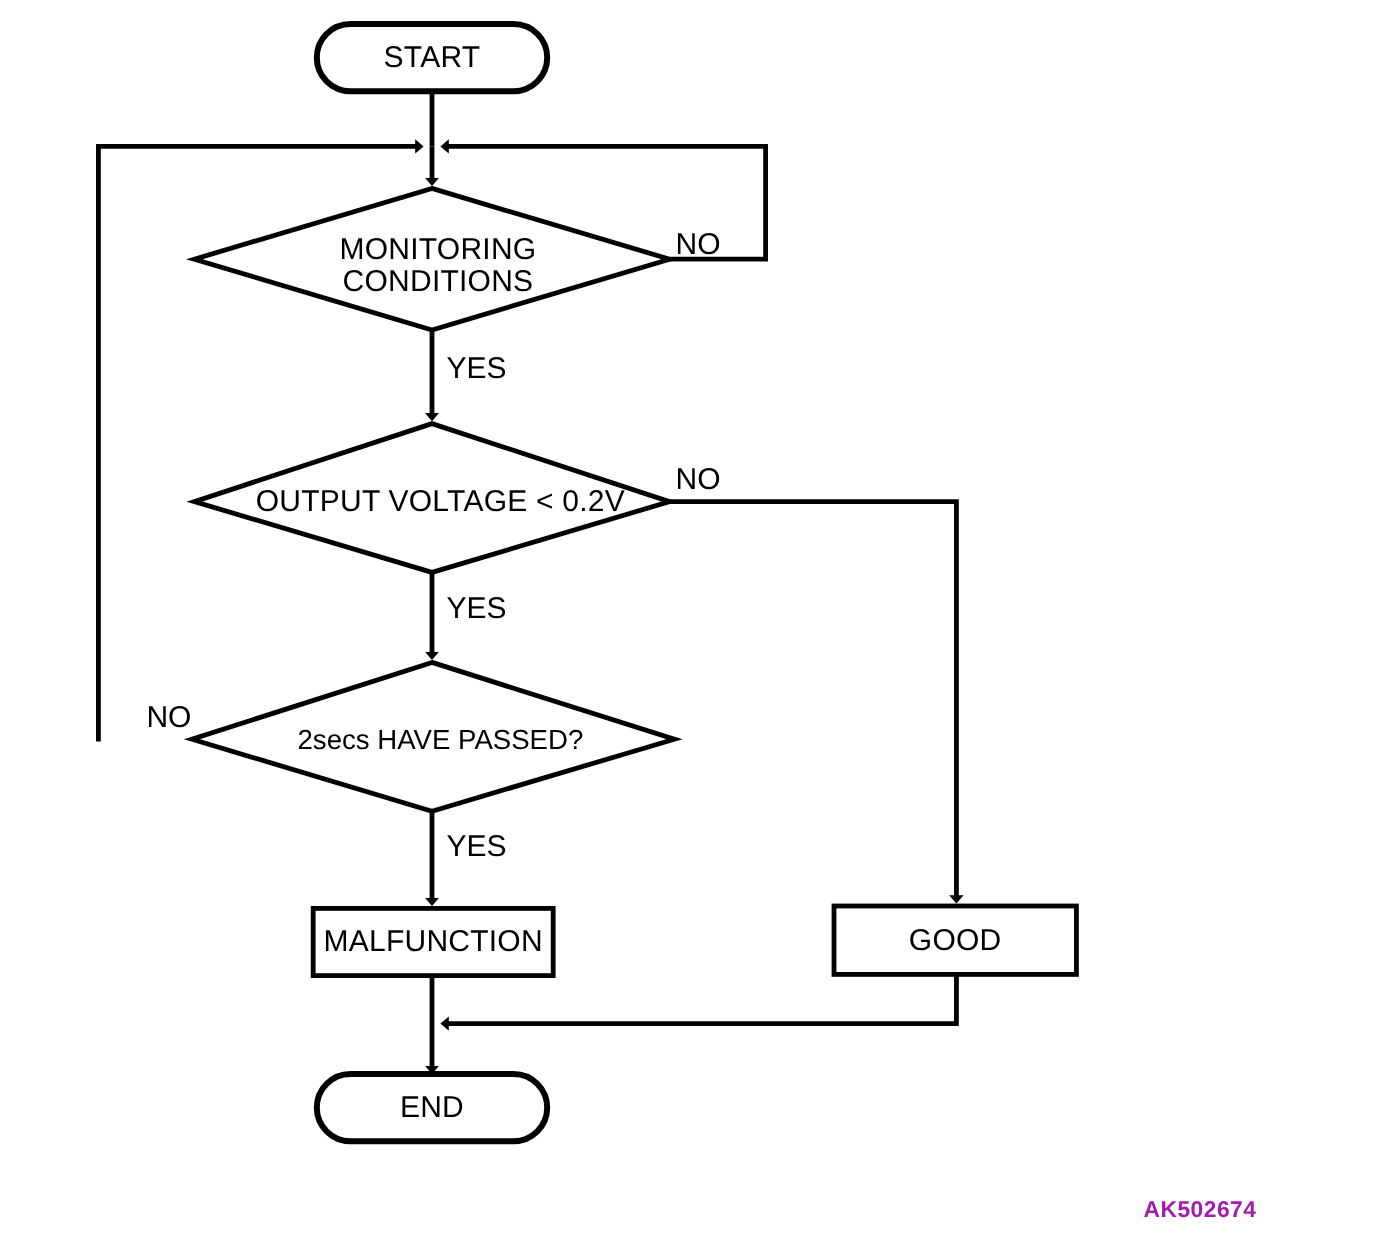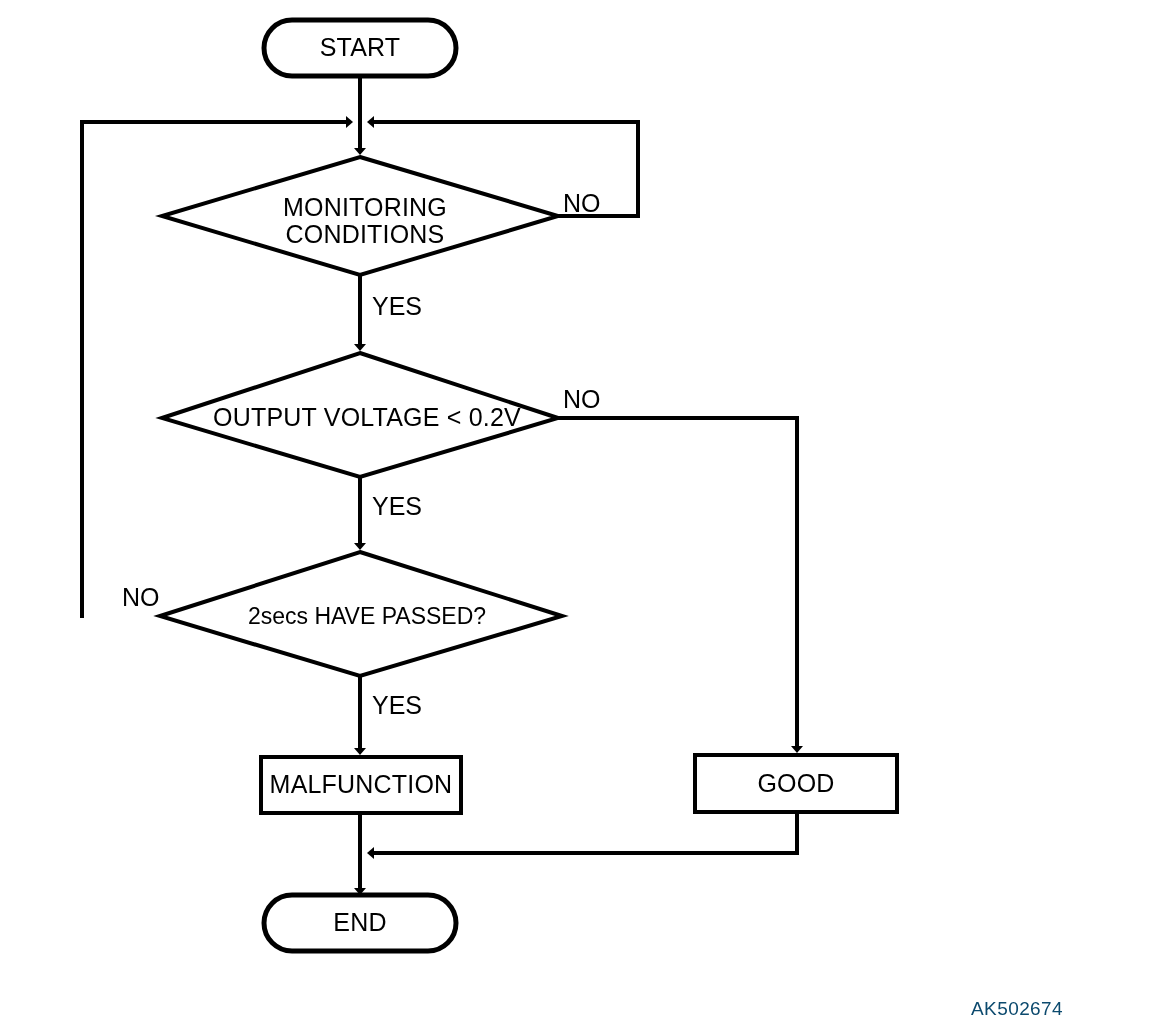--- a/index.html
+++ b/index.html
@@ -67,26 +67,26 @@
     dominant-baseline: middle;
   }
   .edge-label {
     font-family: "Liberation Sans", sans-serif;
     font-size: 25px;
     fill: #000000;
     dominant-baseline: middle;
   }
   .watermark-text {
     position: absolute;
-    right: 4px;
+    right: 20px;
     bottom: 10px;
     font-family: "Liberation Sans", sans-serif;
     font-size: 19px;
-    font-weight: normal;
-    color: #0c4a6e;
+    font-weight: bold;
+    color: #a21caf;
     letter-spacing: 0.4px;
   }
 </style>
 </head>
 <body>
 
 <div id="flow-root">
 
   <svg class="flow-canvas" viewBox="0 0 1152 1030" xmlns="http://www.w3.org/2000/svg">
     <defs>

